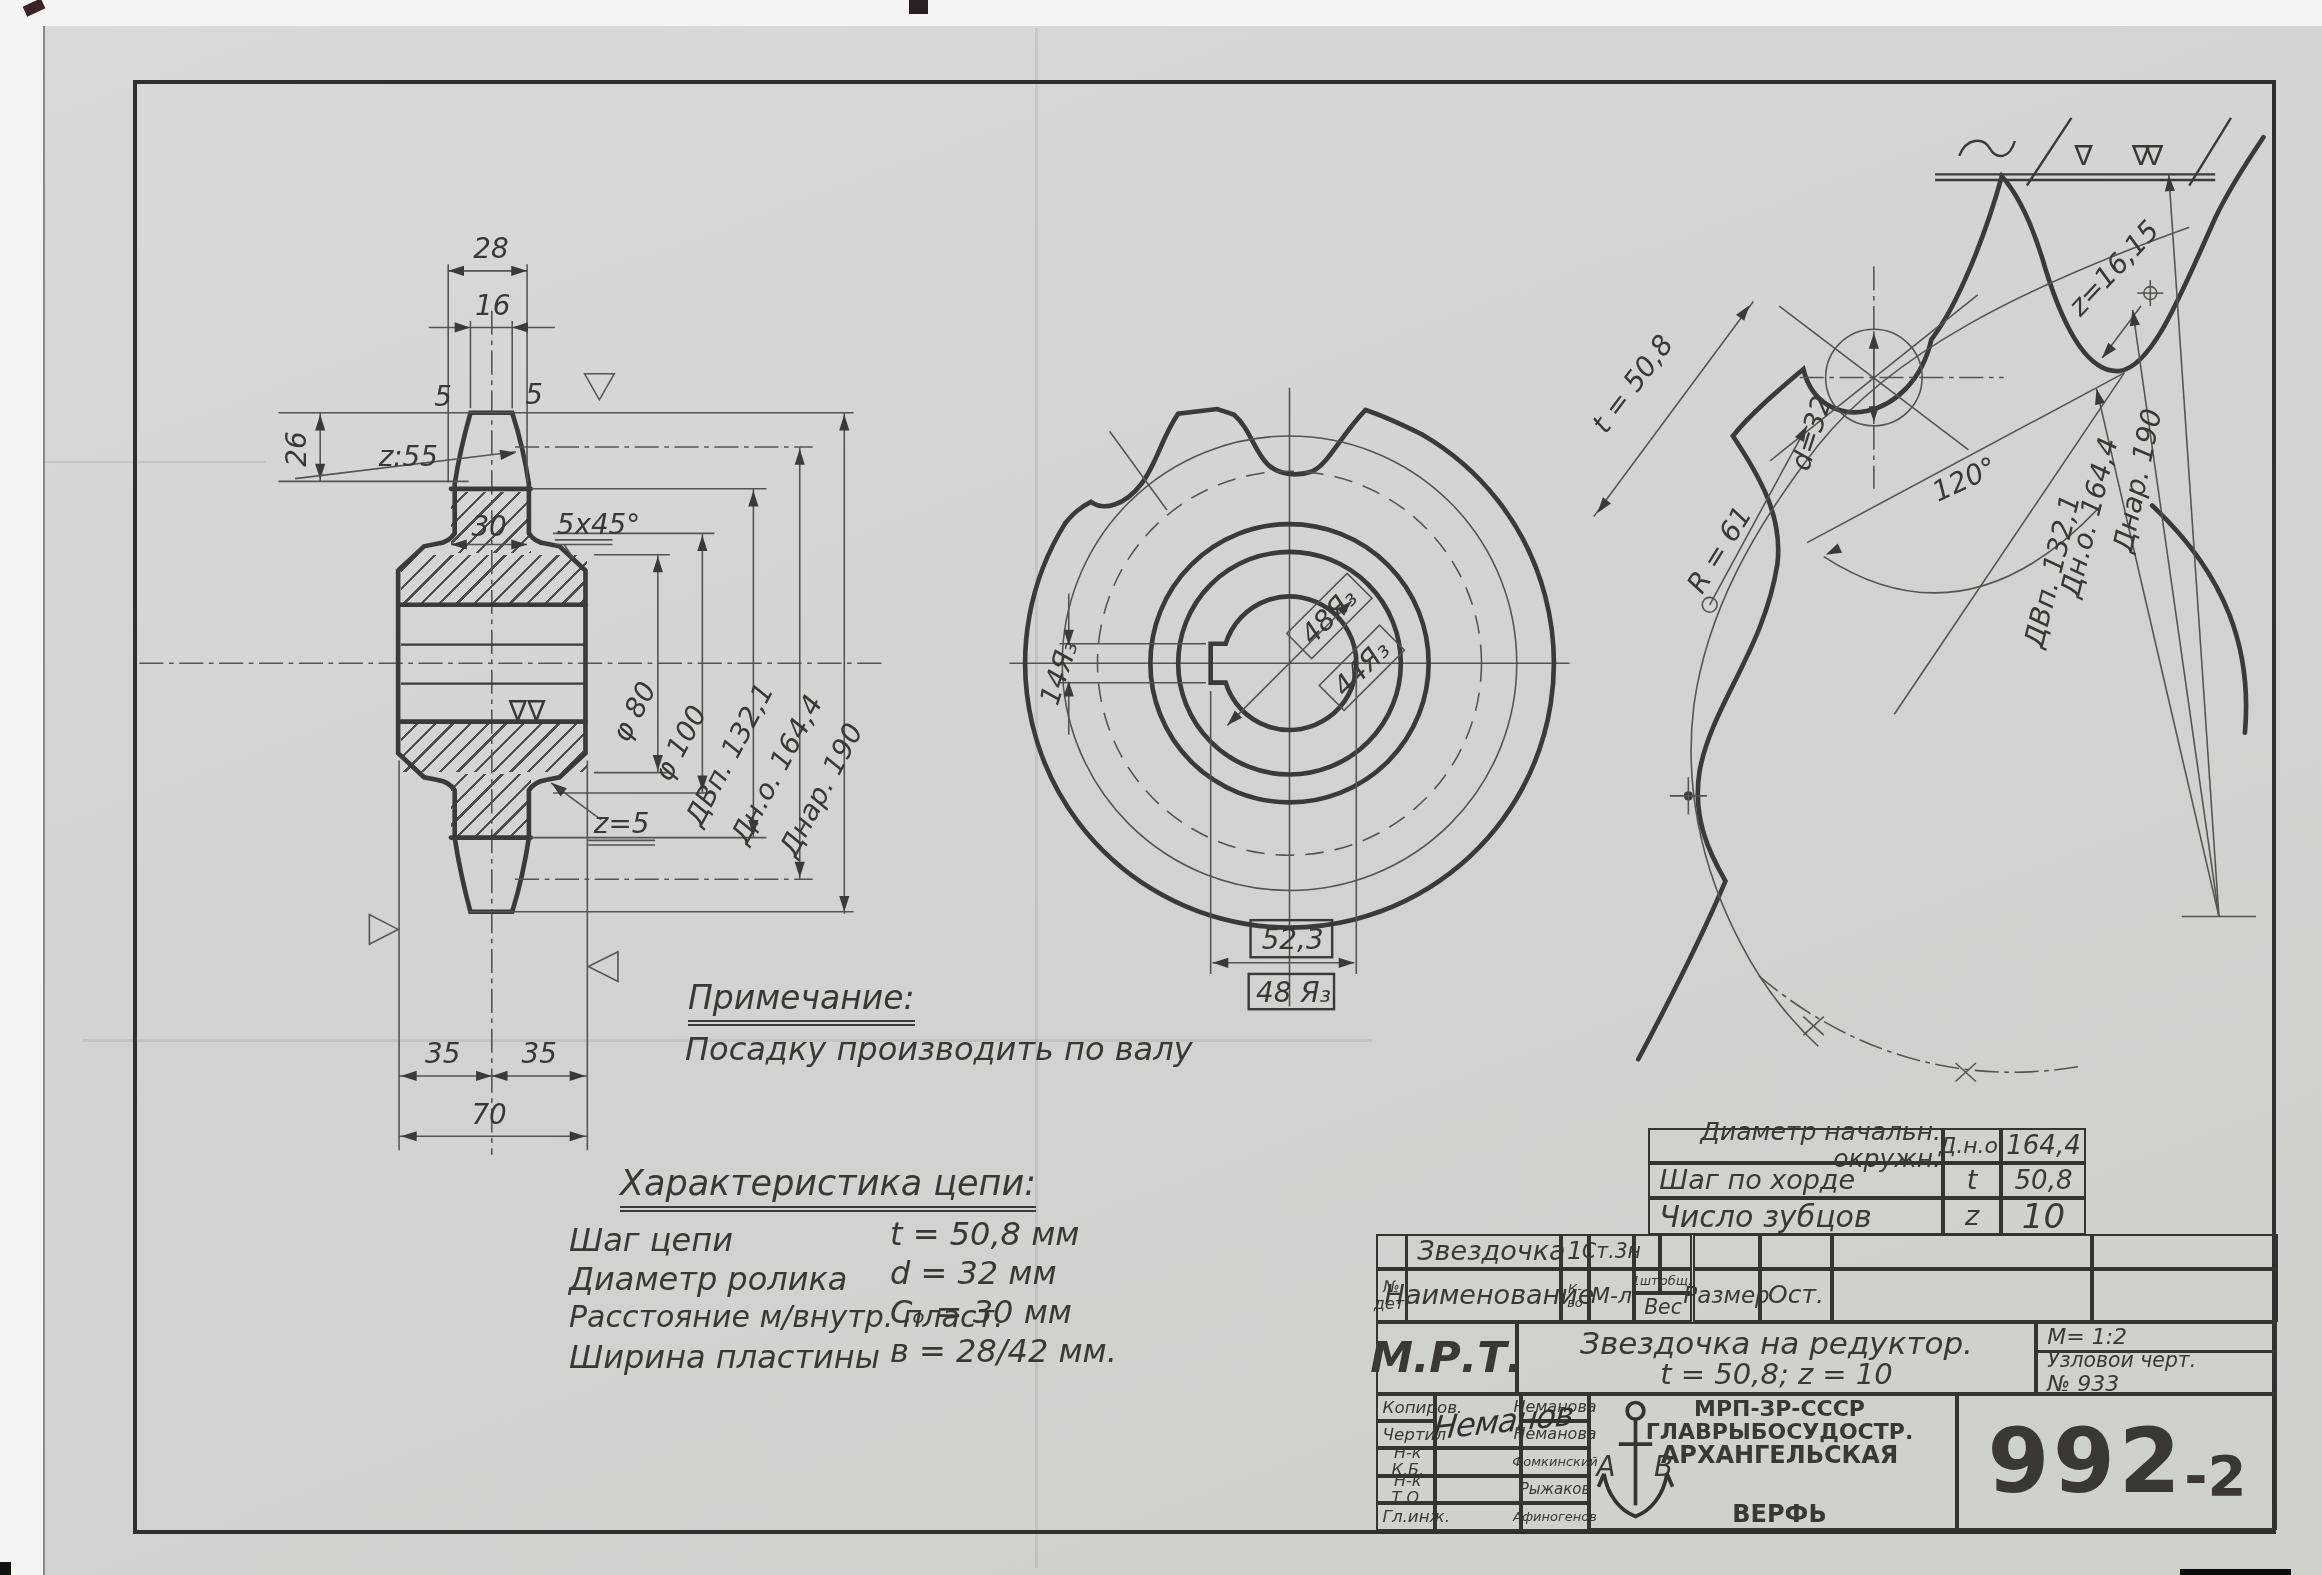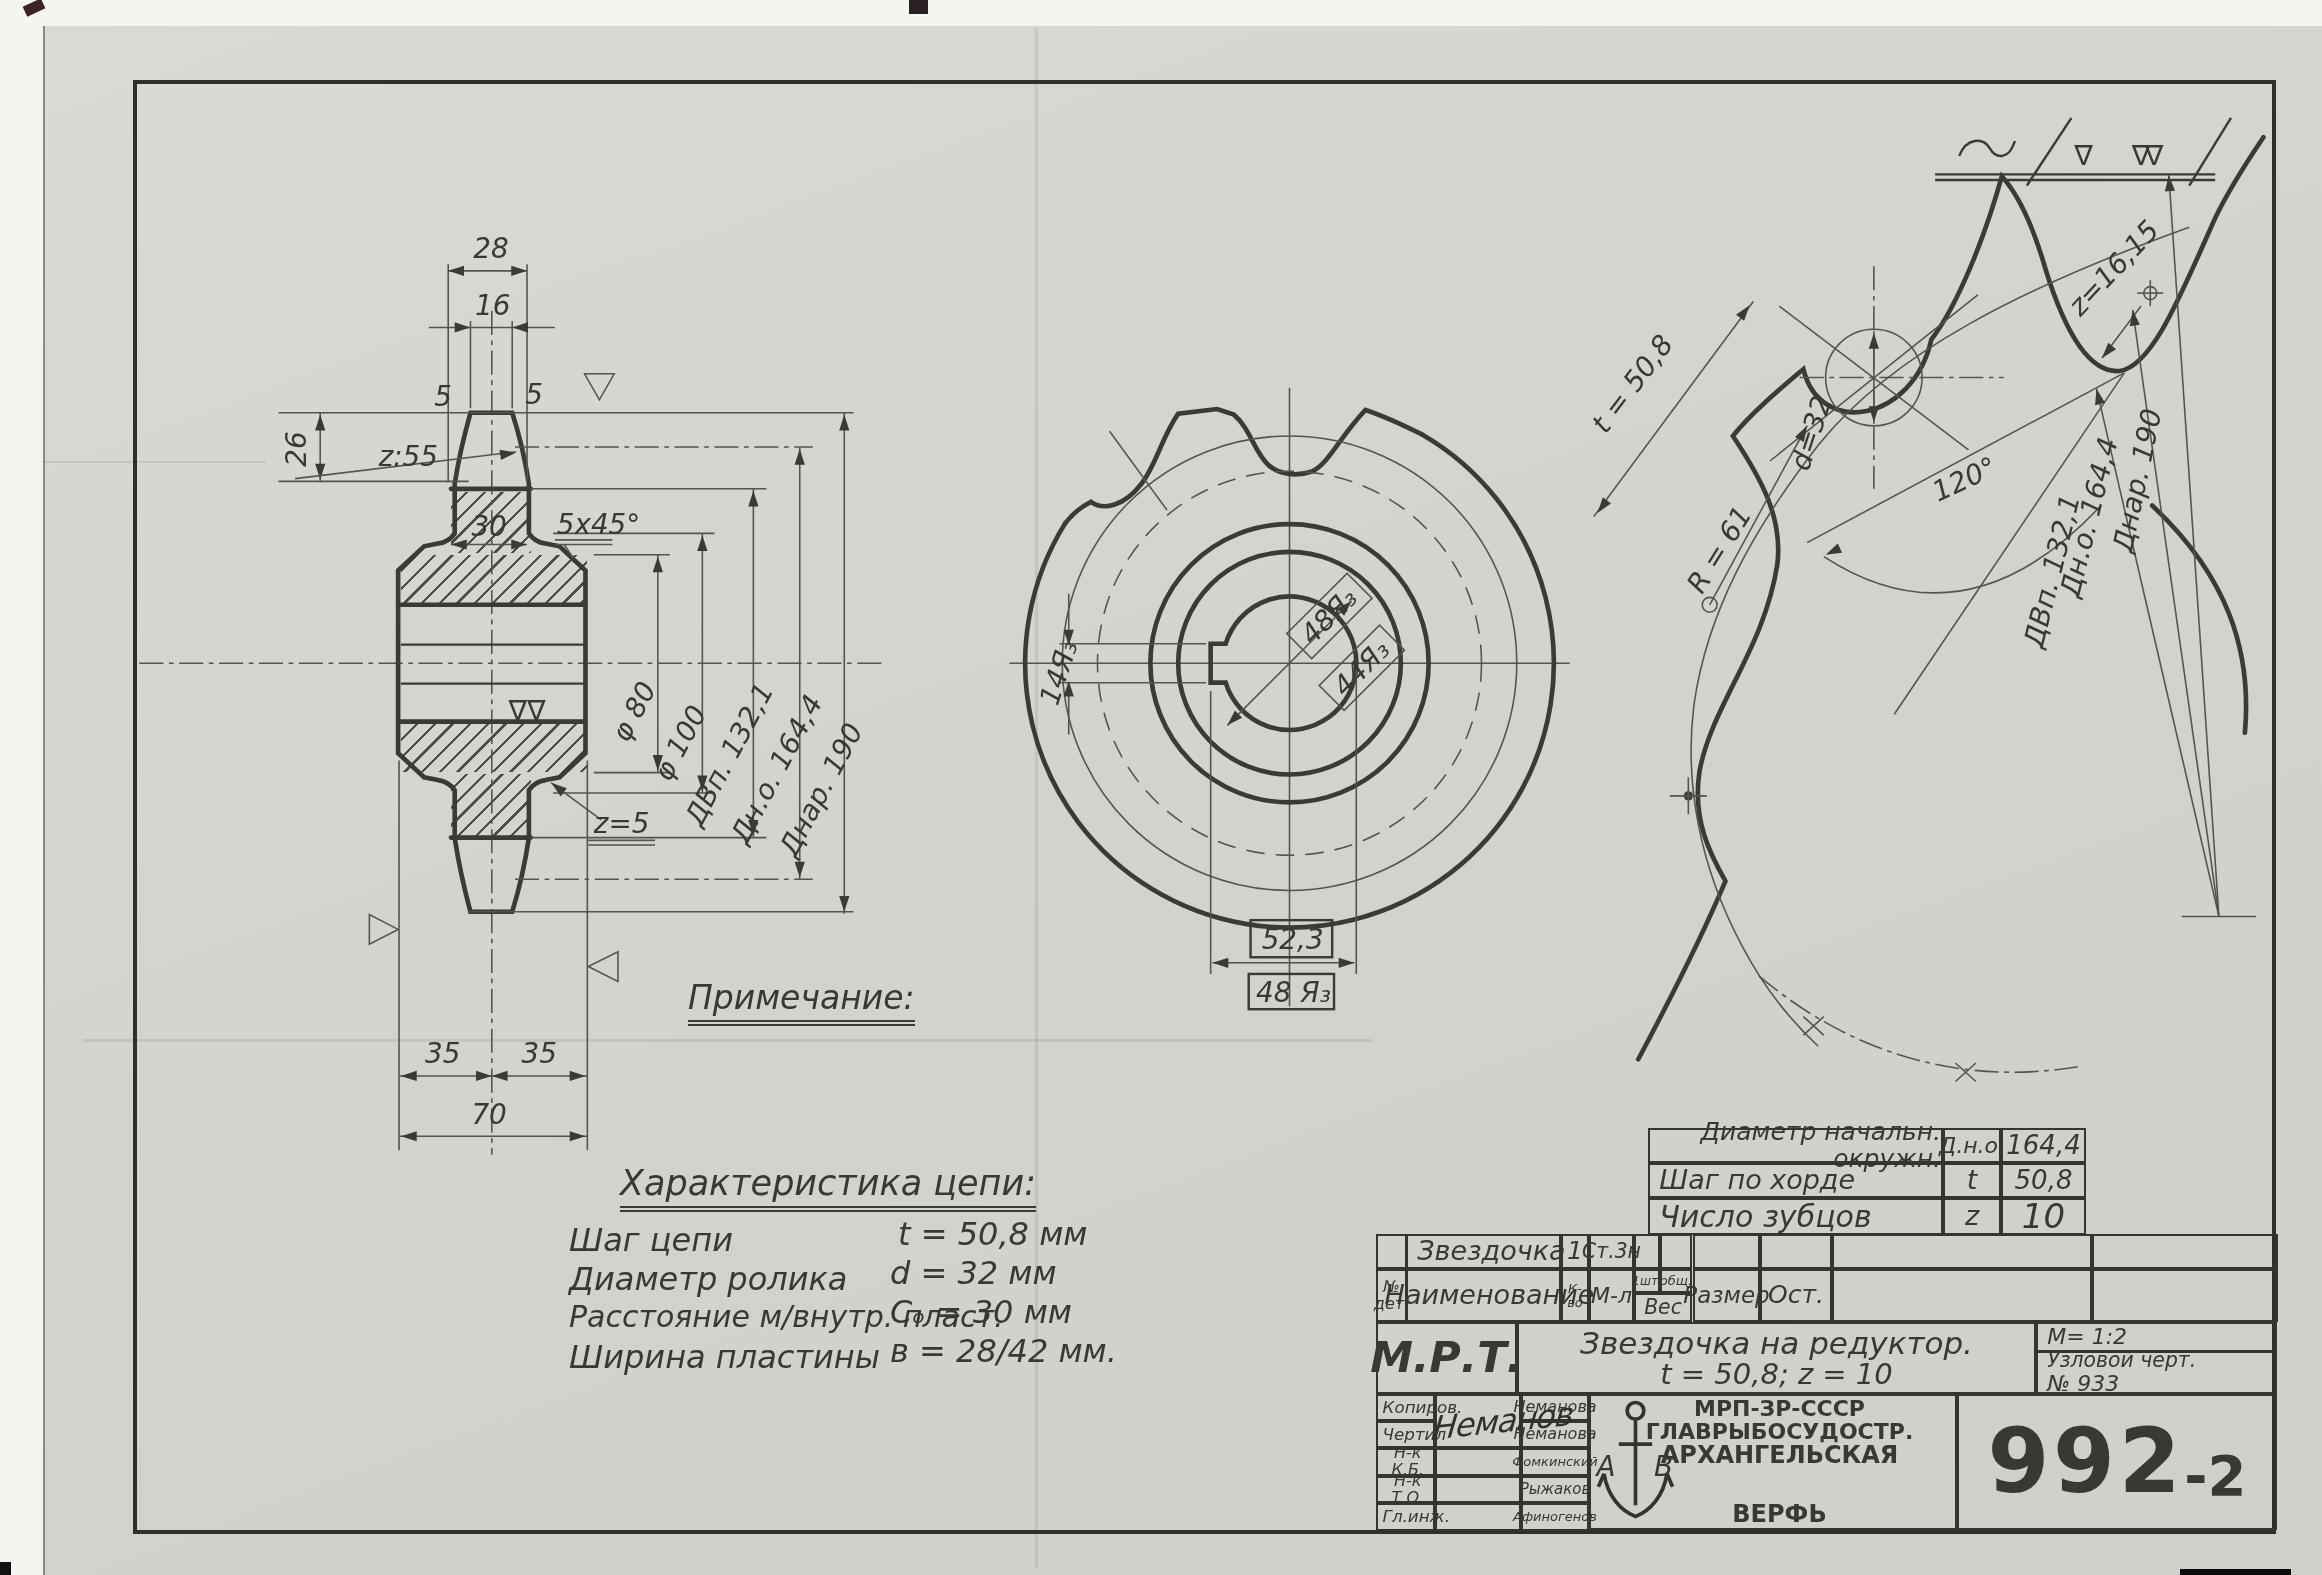--- a/index.html
+++ b/index.html
@@ -273,24 +273,25 @@
       <line class="md" x1="2185" y1="200" x2="2233" y2="127"></line>
       <line class="md" x1="2360" y1="200" x2="2405" y2="127"></line>
       <text x="2236" y="178" font-size="42" font-style="normal">∇</text>
       <text x="2298" y="178" font-size="42" font-style="normal" letter-spacing="-6">∇∇</text>
       <line class="md" x1="2086" y1="188" x2="2388" y2="188"></line>
       <line class="md" x1="2086" y1="194" x2="2388" y2="194"></line>
     </g>
   </svg>
 
   <div class="txt dblu" style="left:688px;top:978px;font-size:33px;">Примечание:</div>
+  <div class="txt" style="left:685px;top:1030px;font-size:32px;">Посадку производить по валу</div>
 
   <div class="txt dblu" style="left:620px;top:1163px;font-size:35px;">Характеристика цепи:</div>
   <div class="txt" style="left:569px;top:1221px;font-size:32px;">Шаг цепи</div>
-  <div class="txt" style="left:890px;top:1215px;font-size:32px;margin-left:8px;">t = 50,8 мм</div>
+  <div class="txt" style="left:890px;top:1215px;font-size:32px;">t = 50,8 мм</div>
   <div class="txt" style="left:569px;top:1260px;font-size:32px;">Диаметр ролика</div>
   <div class="txt" style="left:890px;top:1254px;font-size:32px;">d = 32 мм</div>
   <div class="txt" style="left:569px;top:1299px;font-size:30px;">Расстояние м/внутр. пласт.</div>
   <div class="txt" style="left:890px;top:1293px;font-size:32px;">Cₒ = 30 мм</div>
   <div class="txt" style="left:569px;top:1338px;font-size:32px;">Ширина пластины</div>
   <div class="txt" style="left:890px;top:1332px;font-size:32px;">в = 28/42 мм.</div>
 
   <div class="cell left" style="left:1648px;top:1128px;width:295px;height:35px;font-size:25px;text-align:right;">
       <span>Диаметр начальн. окружн.</span>
     </div>

